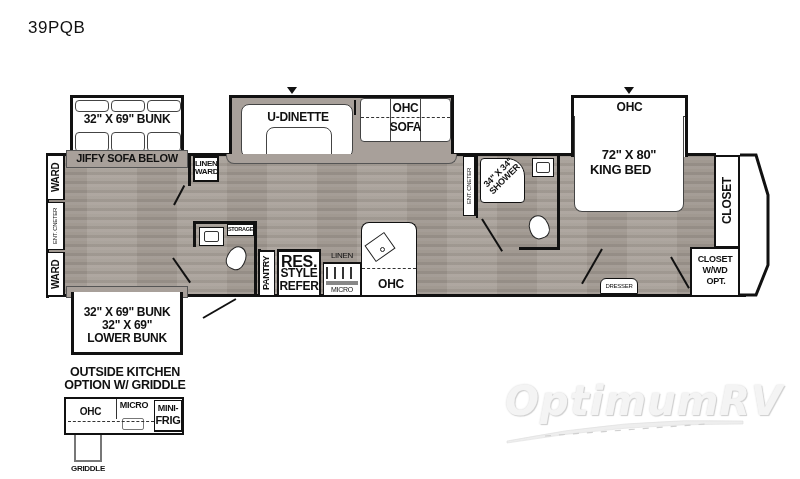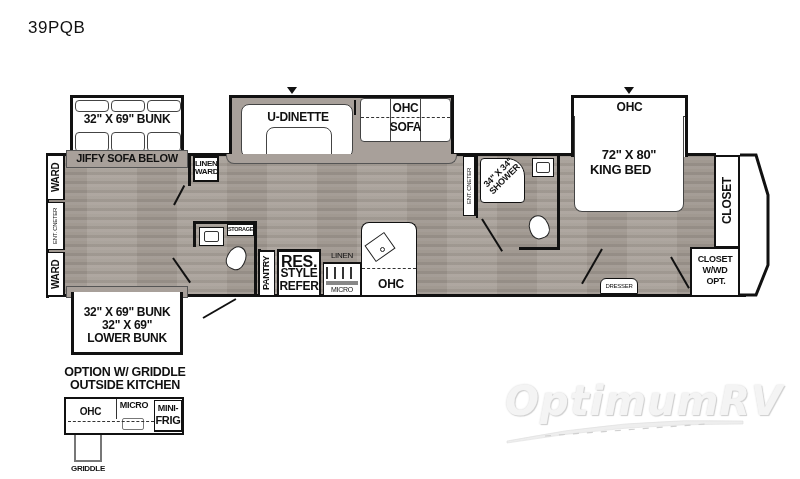--- a/index.html
+++ b/index.html
@@ -166,22 +166,22 @@
     <polyline points="2,5 18,5 30,45 30,115 18,145 2,145" fill="none" stroke="#111" stroke-width="3"></polyline>
   </svg>
   <div class="abs box" style="left:600px;top:278px;width:38px;height:16px;border-width:1px;border-radius:6px 6px 0 0;">
     <div class="abs lbl" style="left:0;top:4px;width:36px;font-size:6px;font-weight:normal;">DRESSER</div>
   </div>
   <div class="abs wall" style="left:562px;top:248px;width:40px;height:2px;transform:rotate(-60deg);transform-origin:right center;"></div>
   <div class="abs wall" style="left:671px;top:256px;width:36px;height:2px;transform:rotate(60deg);transform-origin:left center;"></div>
 </div>
 
 <div class="abs lbl" style="left:55px;top:366px;width:140px;font-size:12.5px;">
+  <div>OUTSIDE KITCHEN</div>
   <div>OPTION W/ GRIDDLE</div>
-  <div>OUTSIDE KITCHEN</div>
 </div>
 <div class="abs box" style="left:64px;top:397px;width:120px;height:38px;border-width:2px;">
   <div class="abs lbl" style="left:2px;top:8px;width:45px;font-size:10px;">OHC</div>
   <div class="abs" style="left:50px;top:0;width:1px;height:20px;background:#333;"></div>
   <div class="abs lbl" style="left:50px;top:2px;width:36px;font-size:9px;">MICRO</div>
   <div class="abs" style="left:56px;top:19px;width:22px;height:12px;border:1.5px solid #777;border-radius:2px;"></div>
   <div class="abs box" style="left:88px;top:1px;width:28px;height:32px;border-width:1px 1px 2px 1px;">
     <div class="abs lbl" style="left:0;top:3px;width:26px;font-size:9px;">MINI-</div>
     <div class="abs lbl" style="left:0;top:14px;width:26px;font-size:11px;">FRIG</div>
   </div>

